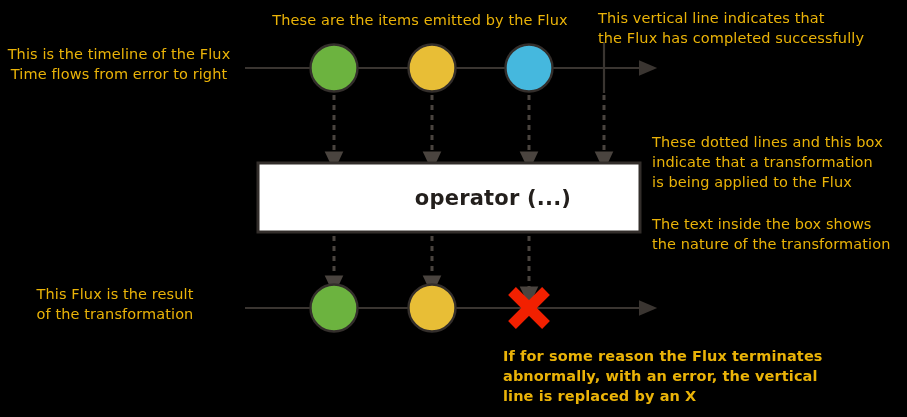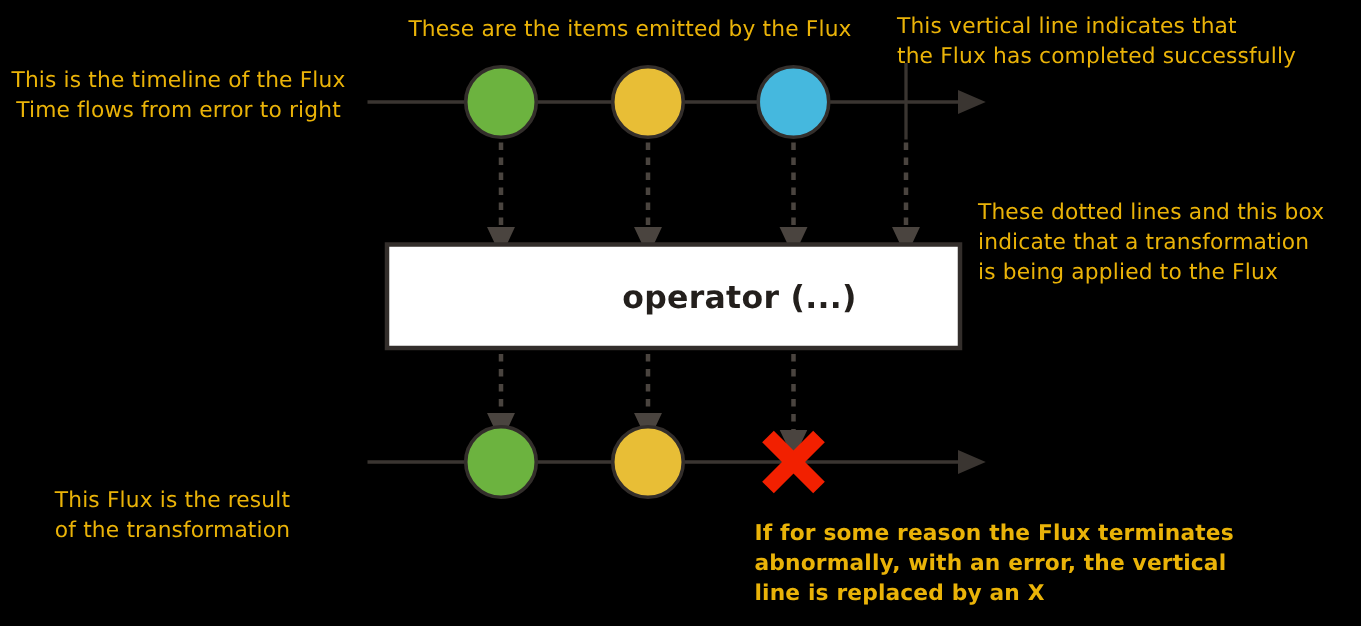--- a/index.html
+++ b/index.html
@@ -37,21 +37,21 @@
     letter-spacing: 0.1px;
   }
   .anno.center { text-align: center; }
   .anno.left   { text-align: left; }
 
   #anno-timeline      { left: 0px;   top: 44px;  width: 238px; }
   #anno-items         { left: 250px; top: 10px;  width: 340px; }
   #anno-complete      { left: 598px; top: 8px;   width: 300px; }
   #anno-transform     { left: 652px; top: 132px; width: 250px; }
   #anno-boxtext       { left: 652px; top: 214px; width: 250px; }
-  #anno-result        { left: 0px;   top: 284px; width: 230px; margin-top: 40px; }
+  #anno-result        { left: 0px;   top: 284px; width: 230px; }
   #anno-error         { left: 503px; top: 346px; width: 320px; font-weight: bold; }
 
   .op-label {
     position: absolute;
     left: 257px;
     top: 162px;
     width: 384px;
     height: 71px;
     display: flex;
     align-items: center;
@@ -125,20 +125,22 @@
 
   <div class="anno center" id="anno-items">These are the items emitted by the Flux</div>
 
   <div class="anno left" id="anno-complete">This vertical line indicates that
 the Flux has completed successfully</div>
 
   <div class="anno left" id="anno-transform">These dotted lines and this box
 indicate that a transformation
 is being applied to the Flux</div>
 
+  <div class="anno left" id="anno-boxtext">The text inside the box shows
+the nature of the transformation</div>
 
   <div class="anno center" id="anno-result">This Flux is the result
 of the transformation</div>
 
   <div class="anno left" id="anno-error">If for some reason the Flux terminates
 abnormally, with an error, the vertical
 line is replaced by an X</div>
 
 </div>
 

